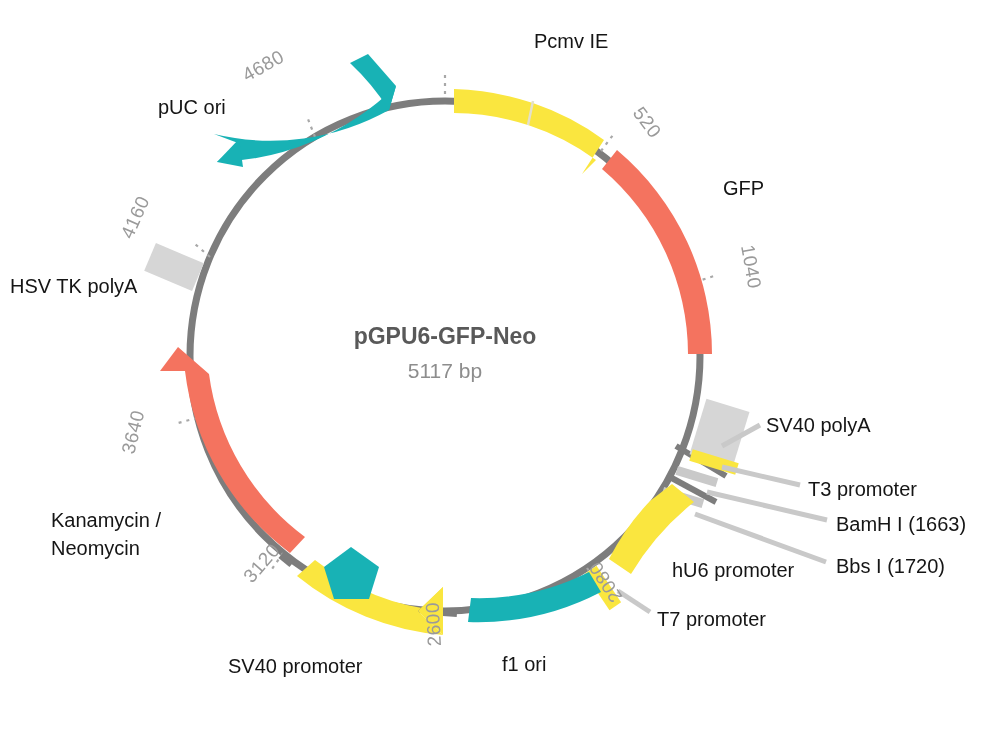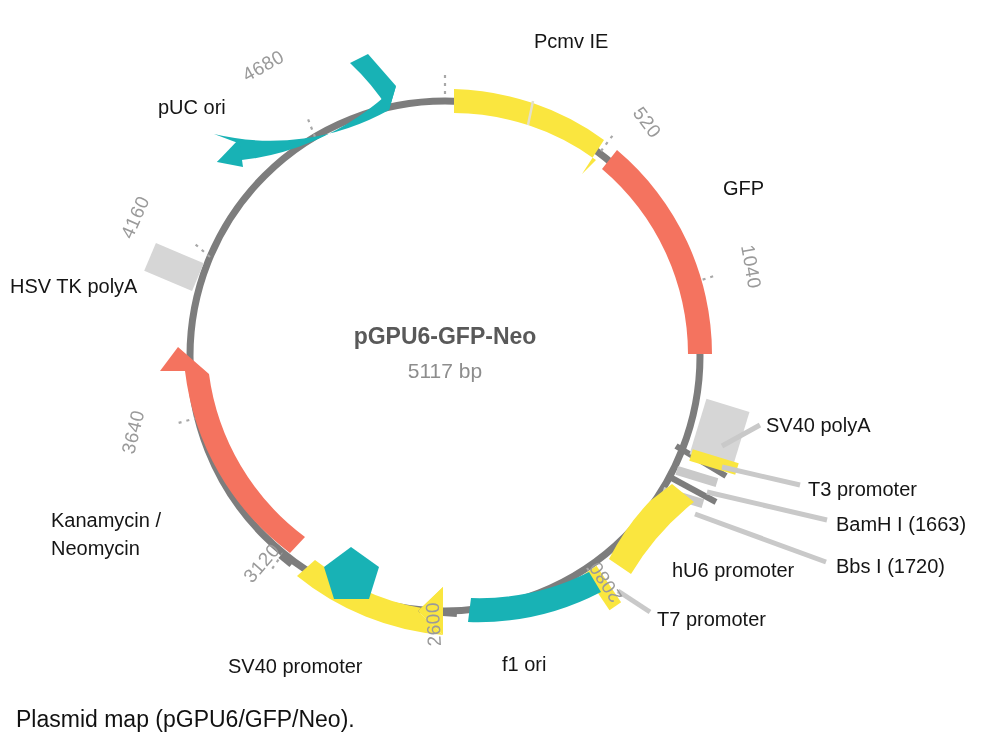--- a/index.html
+++ b/index.html
@@ -253,15 +253,14 @@
       <text class="tick-label" x="247" y="76" text-anchor="start" transform="rotate(-29 247 76)">4680</text>
     </g>
 
     <g>
       <text class="plasmid-title" x="445" y="338" text-anchor="middle">pGPU6-GFP-Neo</text>
       <text class="plasmid-size" x="445" y="372" text-anchor="middle">5117 bp</text>
     </g>
 
   </svg>
 
-  <div class="caption-text">Plasmid map (pGPU6/GFP/Neo).</div>
 
 </div>
 
 </body></html>

